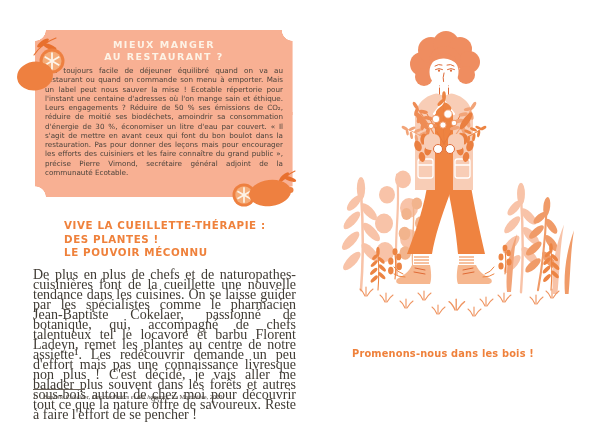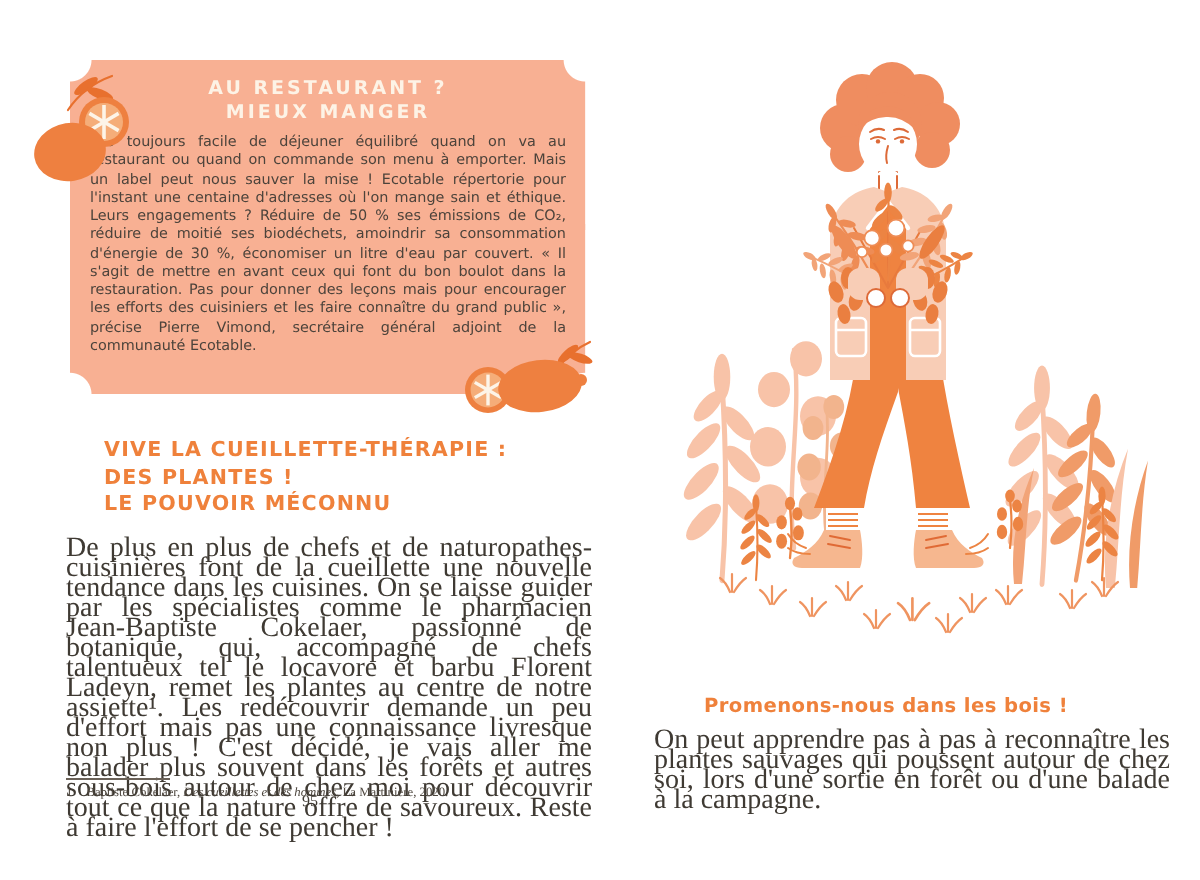--- a/index.html
+++ b/index.html
@@ -34,21 +34,21 @@
   .callout-site{
     margin:0 10px;font-family:"DejaVu Sans",sans-serif;
     font-size:7.2px;line-height:9.25px;color:#4c433b;
   }
 
   .fruits-tl{position:absolute;left:4px;top:27px;}
   .fruits-br{position:absolute;left:226px;top:163px;}
 
   
   .heading{
-    position:absolute;left:52px;top:219px;margin:0;
+    position:absolute;left:64px;top:219px;margin:0;
     font-family:"DejaVu Sans",sans-serif;font-weight:bold;
     font-size:10.3px;line-height:13.5px;letter-spacing:.6px;color:#ef813b;
   }
   .heading span{display:block;}
   .body{
     position:absolute;margin:0;text-align:justify;
     font-size:14px;line-height:10px;color:#3f3a33;
   }
   .body.left-body{left:33px;top:270px;width:263px;}
   .fn-rule{position:absolute;left:33px;top:389px;width:52px;height:1px;background:#6a6157;}
@@ -76,22 +76,22 @@
 </style>
 </head>
 <body>
 
 <div class="spread">
 
   <section class="page left">
 
     <div class="callout">
       <h3 class="callout-title">
+        <span>MIEUX MANGER</span>
         <span>AU RESTAURANT ?</span>
-        <span>MIEUX MANGER</span>
       </h3>
       <p class="callout-body">Pas toujours facile de déjeuner équilibré quand on va au restaurant ou quand on commande son menu à emporter. Mais un label peut nous sauver la mise ! Ecotable répertorie pour l'instant une centaine d'adresses où l'on mange sain et éthique. Leurs engagements ? Réduire de 50 % ses émissions de CO₂, réduire de moitié ses biodéchets, amoindrir sa consommation d'énergie de 30 %, économiser un litre d'eau par couvert. « Il s'agit de mettre en avant ceux qui font du bon boulot dans la restauration. Pas pour donner des leçons mais pour encourager les efforts des cuisiniers et les faire connaître du grand public », précise Pierre Vimond, secrétaire général adjoint de la communauté Ecotable.</p>
     </div>
 
     <svg class="fruits-tl" width="70" height="66" viewBox="0 0 70 66">
       <g style="color:#e8702e">
         <path class="st" d="M30,28 Q38,16 52,11"></path>
         <ellipse class="lf" cx="39" cy="16" rx="7" ry="2.4" transform="rotate(-35 39 16)"></ellipse>
         <ellipse class="lf" cx="46" cy="20" rx="7" ry="2.4" transform="rotate(22 46 20)"></ellipse>
       </g>
@@ -311,17 +311,16 @@
         <use href="#tuft" transform="translate(130,288) scale(1.2)"></use>
         <use href="#tuft" transform="translate(148,294)"></use>
         <use href="#tuft" transform="translate(160,284)"></use>
         <use href="#tuft" transform="translate(178,280)"></use>
         <use href="#tuft" transform="translate(210,282)"></use>
         <use href="#tuft" transform="translate(226,276)"></use>
       </g>
     </svg>
 
     <h2 class="walk-heading">Promenons-nous dans les bois !</h2>
-    <p class="body right-body">On peut apprendre pas à pas à reconnaître les plantes sauvages qui poussent autour de chez soi, lors d'une sortie en forêt ou d'une balade à la campagne.</p>
 
   </section>
 
 </div>
 
 </body></html>

